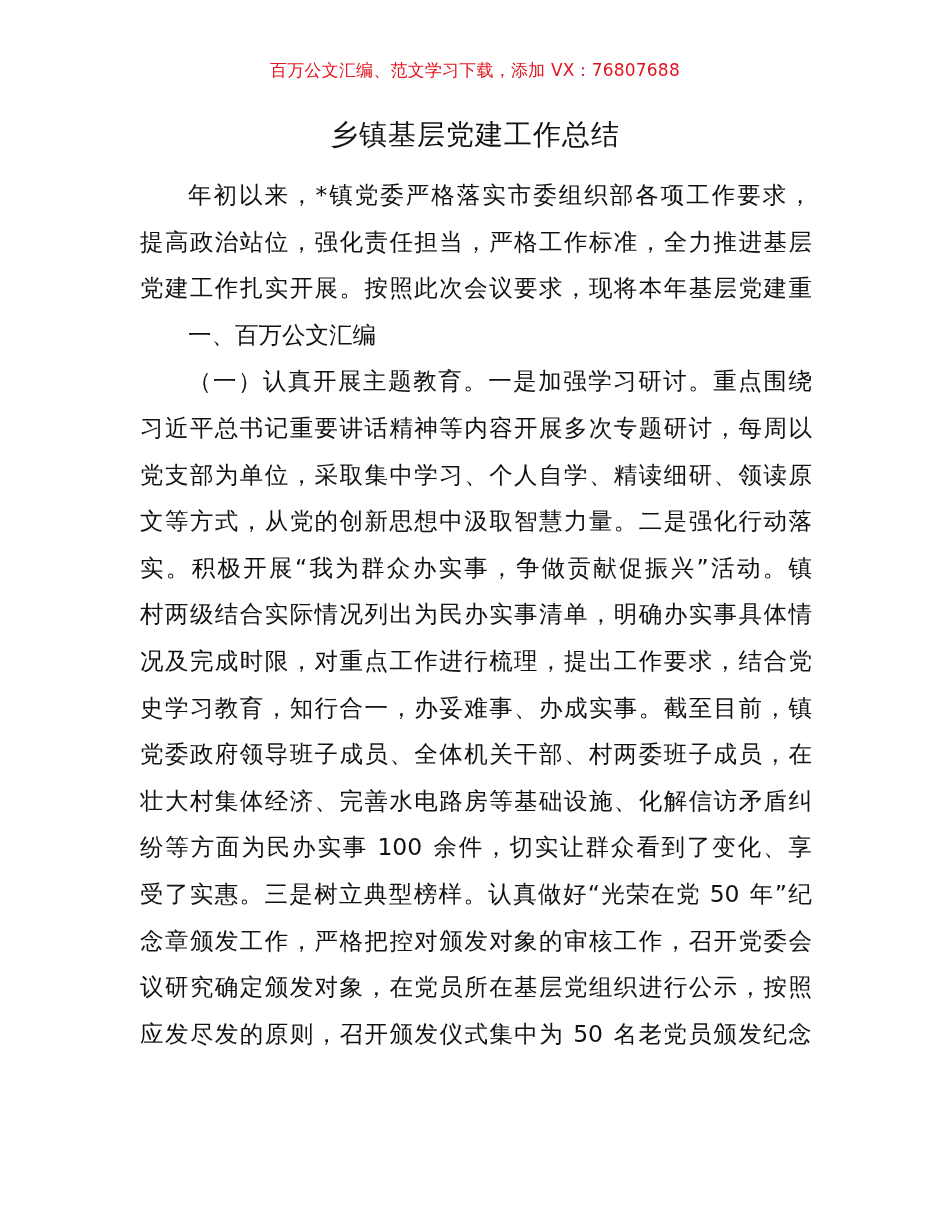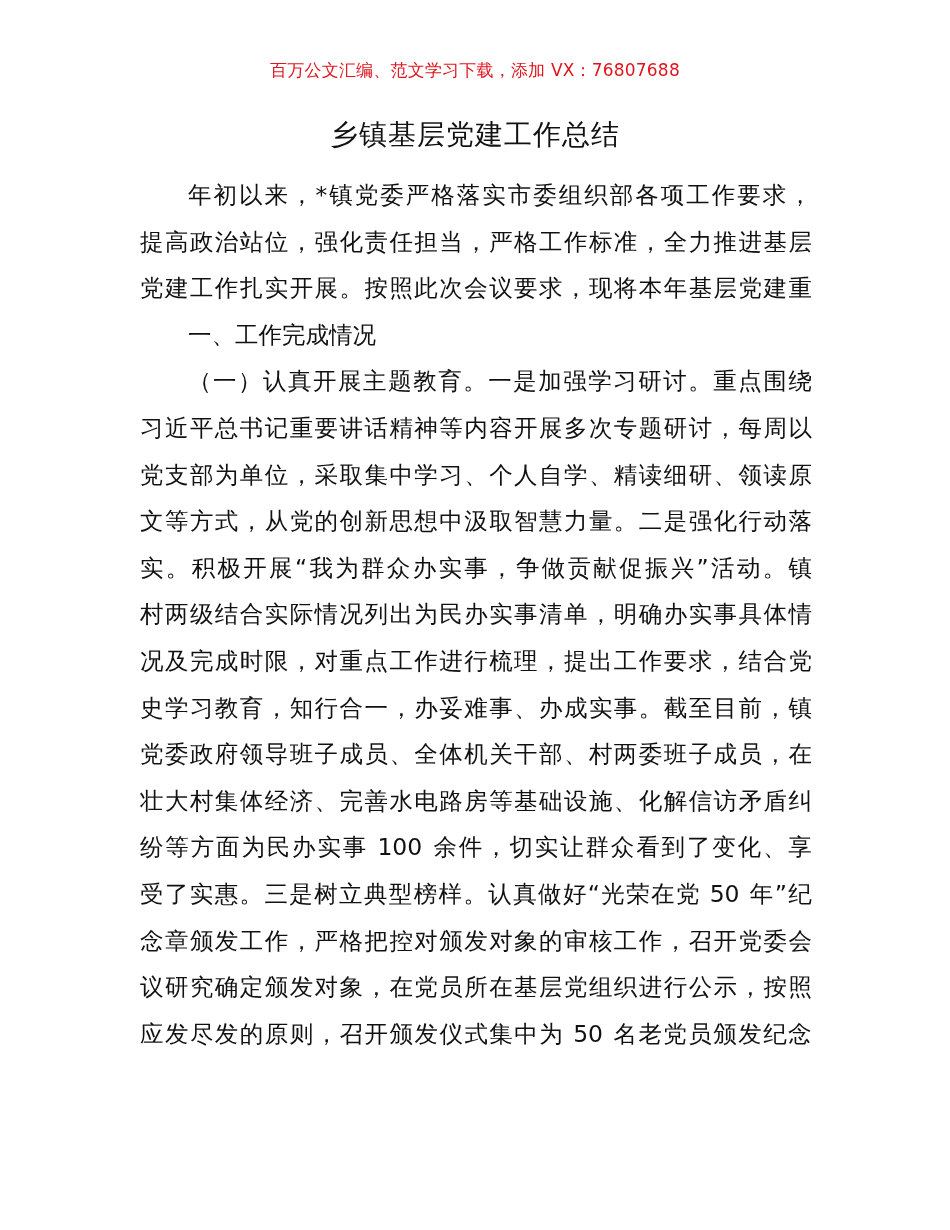--- a/index.html
+++ b/index.html
@@ -96,21 +96,21 @@
       <span style="white-space: pre;">现</span>
       <span style="white-space: pre;">将</span>
       <span style="white-space: pre;">本</span>
       <span style="white-space: pre;">年</span>
       <span style="white-space: pre;">基</span>
       <span style="white-space: pre;">层</span>
       <span style="white-space: pre;">党</span>
       <span style="white-space: pre;">建</span>
       <span style="white-space: pre;">重</span>
     </div>
-    <div class="line indent left">一、工作完成情况</div>
+    <div class="line indent left">一、百万公文汇编</div>
     <div class="line indent">
       <span style="white-space: pre;">（</span>
       <span style="white-space: pre;">一</span>
       <span style="white-space: pre;">）</span>
       <span style="white-space: pre;">认</span>
       <span style="white-space: pre;">真</span>
       <span style="white-space: pre;">开</span>
       <span style="white-space: pre;">展</span>
       <span style="white-space: pre;">主</span>
       <span style="white-space: pre;">题</span>

